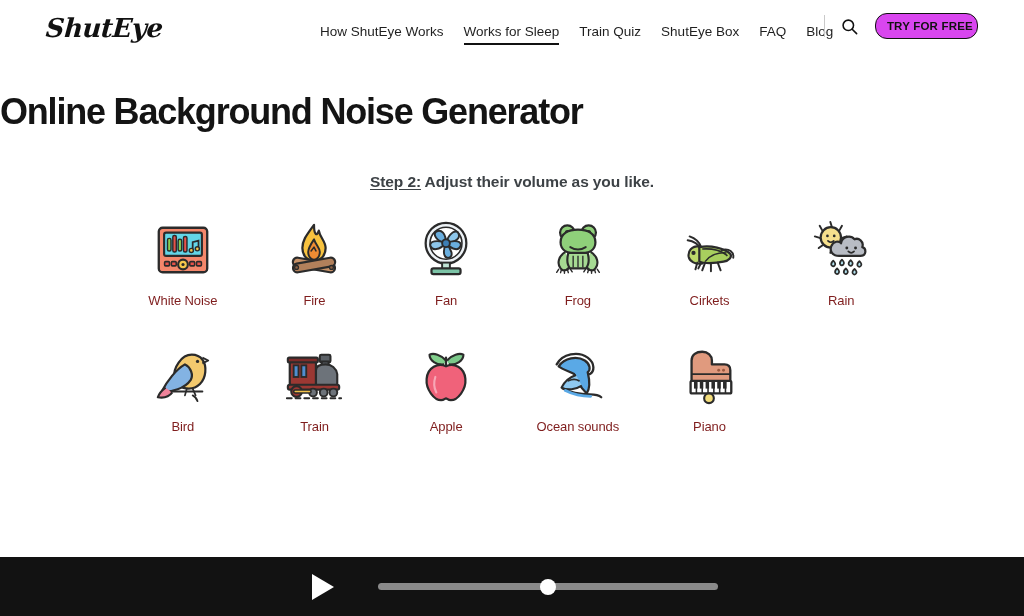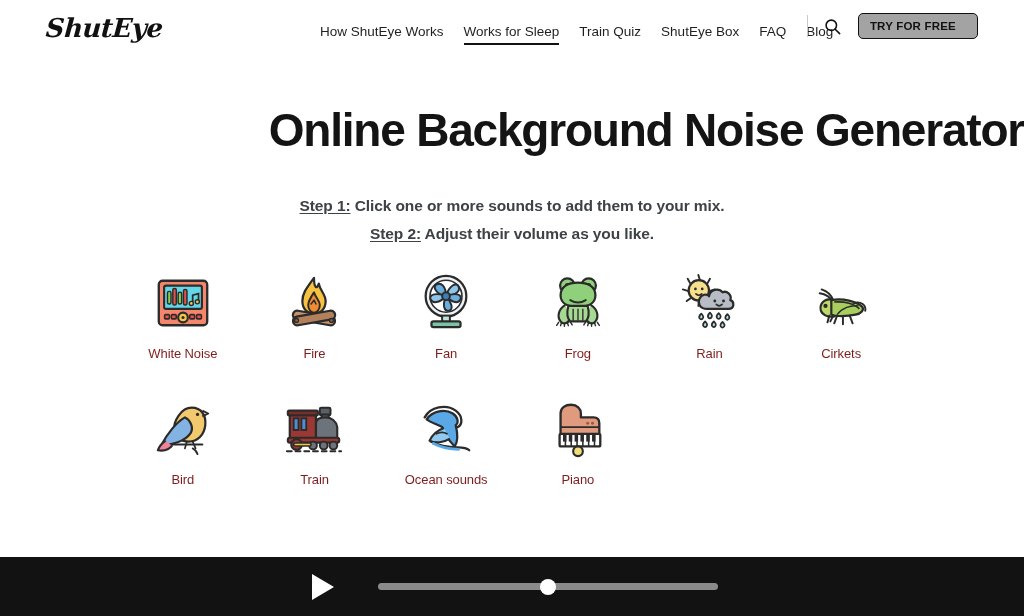--- a/index.html
+++ b/index.html
@@ -69,40 +69,40 @@
     background: #c9c9c9;
   }
   .search-btn {
     width: 20px; height: 20px;
     display: flex; align-items: center; justify-content: center;
     cursor: pointer;
     background: none; border: none; padding: 0;
   }
   .cta-btn {
     border: 1.6px solid #111111;
-    background: #a3a3a3;
-    border-radius: 5px;
-    padding: 6px 21px 6px 11px;
+    background: #d946ef;
+    border-radius: 12px;
+    padding: 6px 4px 6px 11px;
     font-size: 11.5px;
     font-weight: bold;
     letter-spacing: 0.2px;
     color: #111111;
     cursor: pointer;
     font-family: "Liberation Sans", sans-serif;
     white-space: nowrap;
   }
 
   
   .hero-title {
-    text-align: right;
-    font-size: 46px;
+    text-align: left;
+    font-size: 36px;
     font-weight: bold;
     letter-spacing: -1.2px;
     color: #141414;
-    margin: 49px 0 0 0;
+    margin: 36px 0 0 0;
     line-height: 1.1;
   }
   .steps {
     margin-top: 36px;
     text-align: center;
   }
   .step-line {
     font-size: 15.5px;
     font-weight: bold;
     color: #3d4246;
@@ -212,23 +212,20 @@
           <line x1="15.4" y1="15.4" x2="21" y2="21" stroke-linecap="round"></line>
       </svg>
     </button>
     <button class="cta-btn">TRY FOR FREE</button>
   </div>
 </div>
 
 <h1 class="hero-title">Online Background Noise Generator</h1>
 
 <div class="steps">
-  <div class="step-line">
-    <span class="step-label">Step 1:</span><span> Click one or more sounds to add them to your mix.</span>
-  </div>
   <div class="step-line">
     <span class="step-label">Step 2:</span><span> Adjust their volume as you like.</span>
   </div>
 </div>
 
 <div class="grid">
 
   <div class="sound-tile">
     <div class="sound-icon">
       <svg viewBox="0 0 64 64">
@@ -297,20 +294,38 @@
         <path d="M24 29 q8 5 16 0" fill="none" stroke="#2b2b2b" stroke-width="2" stroke-linecap="round"></path>
         <path d="M19 34 C12 38 10 46 14 51 C17 55 23 53 24 47" fill="#a6da93" stroke="#2b2b2b" stroke-width="2.2" stroke-linejoin="round"></path>
         <path d="M45 34 C52 38 54 46 50 51 C47 55 41 53 40 47" fill="#a6da93" stroke="#2b2b2b" stroke-width="2.2" stroke-linejoin="round"></path>
         <path d="M22 35 C20 43 21 48 24 51 L40 51 C43 48 44 43 42 35 Z" fill="#a6da93" stroke="#2b2b2b" stroke-width="2.2" stroke-linejoin="round"></path>
         <path d="M27 38 L27 50 M32 38 L32 50 M37 38 L37 50" stroke="#2b2b2b" stroke-width="1.4"></path>
         <path d="M12 52 l-2 3 M15 52 l-1 3.4 M18 52.5 l0 3.4 M21 52 l1 3.4 M24 51.5 l2 3" stroke="#2b2b2b" stroke-width="1.5" stroke-linecap="round"></path>
         <path d="M40 51.5 l-2 3 M43 52 l-1 3.4 M46 52.5 l0 3.4 M49 52 l1 3.4 M52 52 l2 3" stroke="#2b2b2b" stroke-width="1.5" stroke-linecap="round"></path>
       </svg>
     </div>
     <div class="sound-label">Frog</div>
+  </div>
+
+  <div class="sound-tile">
+    <div class="sound-icon">
+      <svg viewBox="0 0 64 64">
+        <path d="M12 18 C18 20 22 24 24 29" fill="none" stroke="#2b2b2b" stroke-width="2" stroke-linecap="round"></path>
+        <path d="M10 22 C17 23 21 26 24 31" fill="none" stroke="#2b2b2b" stroke-width="2" stroke-linecap="round"></path>
+        <path d="M22 28 C14 28 10 33 11 39 C12 44 18 47 25 46 Z" fill="#bcd96a" stroke="#2b2b2b" stroke-width="2.2" stroke-linejoin="round"></path>
+        <circle cx="16" cy="35" r="2.2" fill="#2b2b2b"></circle>
+        <path d="M22 29 C34 27 48 30 54 36 C56 39 53 43 47 44 C38 46 26 46 22 44 Z" fill="#a8ce5e" stroke="#2b2b2b" stroke-width="2.3" stroke-linejoin="round"></path>
+        <path d="M25 31 C36 30 46 33 51 38" fill="none" stroke="#2b2b2b" stroke-width="1.7"></path>
+        <path d="M28 44 C33 37 42 34 50 35" fill="none" stroke="#2b2b2b" stroke-width="1.6"></path>
+        <path d="M28 45 l-3 8 M34 46 l0 8 M41 45 l3 8" stroke="#2b2b2b" stroke-width="2" stroke-linecap="round"></path>
+        <path d="M45 32 C53 30 58 34 57 40" fill="none" stroke="#2b2b2b" stroke-width="2" stroke-linecap="round"></path>
+        <path d="M20 45 l-2 7 M24 45 l-3 6" stroke="#2b2b2b" stroke-width="2" stroke-linecap="round"></path>
+      </svg>
+    </div>
+    <div class="sound-label">Cirkets</div>
   </div>
 
   <div class="sound-tile">
     <div class="sound-icon">
       <svg viewBox="0 0 64 64">
         <g stroke="#2b2b2b" stroke-width="2" stroke-linecap="round">
           <path d="M21 3 l1.5 5 M33 7 l-2.5 4.5 M38 18 l-5 1.5 M34 30 l-4 -3 M21 35 l1 -5 M9 30 l4 -3 M5 18 l5 1.5 M10 7 l2.5 4.5"></path>
         </g>
         <circle cx="21.5" cy="19" r="10.5" fill="#f7e08d" stroke="#2b2b2b" stroke-width="2.3"></circle>
         <circle cx="18" cy="17.5" r="1.4" fill="#2b2b2b"></circle>
@@ -330,38 +345,20 @@
           <path d="M46 51.5 q3 3 1.6 4.8 q-1.8 2 -3.4 0 q-1.2 -1.9 1.8 -4.8 Z"></path>
         </g>
       </svg>
     </div>
     <div class="sound-label">Rain</div>
   </div>
 
   <div class="sound-tile">
     <div class="sound-icon">
       <svg viewBox="0 0 64 64">
-        <path d="M12 18 C18 20 22 24 24 29" fill="none" stroke="#2b2b2b" stroke-width="2" stroke-linecap="round"></path>
-        <path d="M10 22 C17 23 21 26 24 31" fill="none" stroke="#2b2b2b" stroke-width="2" stroke-linecap="round"></path>
-        <path d="M22 28 C14 28 10 33 11 39 C12 44 18 47 25 46 Z" fill="#bcd96a" stroke="#2b2b2b" stroke-width="2.2" stroke-linejoin="round"></path>
-        <circle cx="16" cy="35" r="2.2" fill="#2b2b2b"></circle>
-        <path d="M22 29 C34 27 48 30 54 36 C56 39 53 43 47 44 C38 46 26 46 22 44 Z" fill="#a8ce5e" stroke="#2b2b2b" stroke-width="2.3" stroke-linejoin="round"></path>
-        <path d="M25 31 C36 30 46 33 51 38" fill="none" stroke="#2b2b2b" stroke-width="1.7"></path>
-        <path d="M28 44 C33 37 42 34 50 35" fill="none" stroke="#2b2b2b" stroke-width="1.6"></path>
-        <path d="M28 45 l-3 8 M34 46 l0 8 M41 45 l3 8" stroke="#2b2b2b" stroke-width="2" stroke-linecap="round"></path>
-        <path d="M45 32 C53 30 58 34 57 40" fill="none" stroke="#2b2b2b" stroke-width="2" stroke-linecap="round"></path>
-        <path d="M20 45 l-2 7 M24 45 l-3 6" stroke="#2b2b2b" stroke-width="2" stroke-linecap="round"></path>
-      </svg>
-    </div>
-    <div class="sound-label">Cirkets</div>
-  </div>
-
-  <div class="sound-tile">
-    <div class="sound-icon">
-      <svg viewBox="0 0 64 64">
         <path d="M41 10 C51 10 56 18 55 28 C54 38 47 45 38 45 C30 45 24 40 23 33 C22 24 30 10 41 10 Z" fill="#f3c96e" stroke="#2b2b2b" stroke-width="2.3" stroke-linejoin="round"></path>
         <path d="M52 13 l6 3 l-6 3" fill="none" stroke="#2b2b2b" stroke-width="2" stroke-linejoin="round"></path>
         <circle cx="47" cy="17" r="1.7" fill="#2b2b2b"></circle>
         <path d="M34 20 C25 25 15 38 10 48 C20 49 34 45 40 36 C43 31 40 23 34 20 Z" fill="#83b3e3" stroke="#2b2b2b" stroke-width="2.3" stroke-linejoin="round"></path>
         <path d="M14 44 C10 47 7 51 6 54 C12 55 18 53 21 49" fill="#f0839a" stroke="#2b2b2b" stroke-width="2.2" stroke-linejoin="round"></path>
         <path d="M20 48 L52 48" stroke="#2b2b2b" stroke-width="2" stroke-linecap="round"></path>
         <path d="M36 45 l-2 7 M42 45 l3 7" stroke="#2b2b2b" stroke-width="1.8" stroke-linecap="round"></path>
         <path d="M42 52 q4 2 5 6" fill="#bcd96a" stroke="#2b2b2b" stroke-width="1.8" stroke-linecap="round"></path>
       </svg>
     </div>
@@ -384,20 +381,32 @@
         <circle cx="31" cy="49" r="4" fill="#6d737a" stroke="#2b2b2b" stroke-width="2"></circle>
         <circle cx="42" cy="49" r="4" fill="#6d737a" stroke="#2b2b2b" stroke-width="2"></circle>
         <circle cx="52" cy="49" r="4" fill="#6d737a" stroke="#2b2b2b" stroke-width="2"></circle>
         <rect x="11" y="46.5" width="18" height="3" rx="1.5" fill="#f0c14b" stroke="#2b2b2b" stroke-width="1.7"></rect>
         <path d="M4 55 L60 55" stroke="#2b2b2b" stroke-width="2" stroke-linecap="round" stroke-dasharray="5 4"></path>
       </svg>
     </div>
     <div class="sound-label">Train</div>
   </div>
 
+  <div class="sound-tile">
+    <div class="sound-icon">
+      <svg viewBox="0 0 64 64">
+        <path d="M32 16 C27 10 19 8 15 10 C15 16 22 21 30 20" fill="#82d08c" stroke="#2b2b2b" stroke-width="2.2" stroke-linejoin="round"></path>
+        <path d="M33 16 C38 10 46 8 50 10 C50 16 43 21 35 20" fill="#7bc98a" stroke="#2b2b2b" stroke-width="2.2" stroke-linejoin="round"></path>
+        <path d="M32 13 L32 22" stroke="#2b2b2b" stroke-width="2.3" stroke-linecap="round"></path>
+        <path d="M32 22 C24 18 13 23 12 35 C11 46 20 57 27 57 C30 57 31 55 32 55 C33 55 34 57 37 57 C44 57 53 46 52 35 C51 23 40 18 32 22 Z" fill="#f0627a" stroke="#2b2b2b" stroke-width="2.3" stroke-linejoin="round"></path>
+        <path d="M21 33 C19 39 20 45 22 49" fill="none" stroke="#f7a7b6" stroke-width="2.2" stroke-linecap="round"></path>
+      </svg>
+    </div>
+    <div class="sound-label">Apple</div>
+  </div>
 
   <div class="sound-tile">
     <div class="sound-icon">
       <svg viewBox="0 0 64 64">
         <path d="M10 20 C16 9 32 6 42 13 C50 19 49 28 44 30 C40 32 36 29 37 25 C38 22 41 22 42 24" fill="none" stroke="#2b2b2b" stroke-width="2.4" stroke-linecap="round"></path>
         <path d="M12 22 C18 13 31 11 39 16 C45 20 45 26 42 28 C44 36 45 44 41 50 C35 44 30 37 28 30 C22 27 16 25 12 22 Z" fill="#5aa9e6" stroke="#2b2b2b" stroke-width="2.3" stroke-linejoin="round"></path>
         <path d="M30 31 C24 33 18 38 15 44 C21 47 30 46 36 42" fill="#8fc9f0" stroke="#2b2b2b" stroke-width="2.2" stroke-linejoin="round"></path>
         <path d="M16 45 C24 49 34 51 44 51 C50 51 54 52 56 54" fill="none" stroke="#2b2b2b" stroke-width="2.3" stroke-linecap="round"></path>
         <path d="M19 47 C27 51 36 53 45 53" fill="none" stroke="#5aa9e6" stroke-width="3" stroke-linecap="round"></path>
         <path d="M22 37 C26 35 30 35 33 37" fill="none" stroke="#2b2b2b" stroke-width="1.8" stroke-linecap="round"></path>

